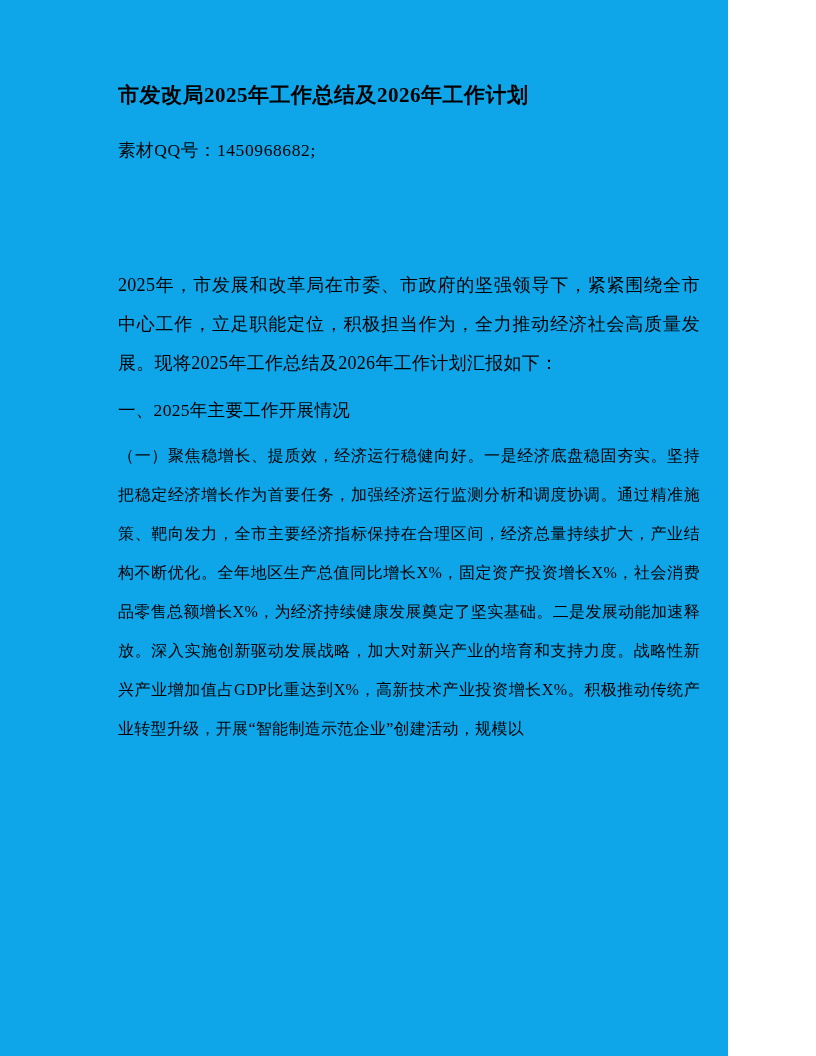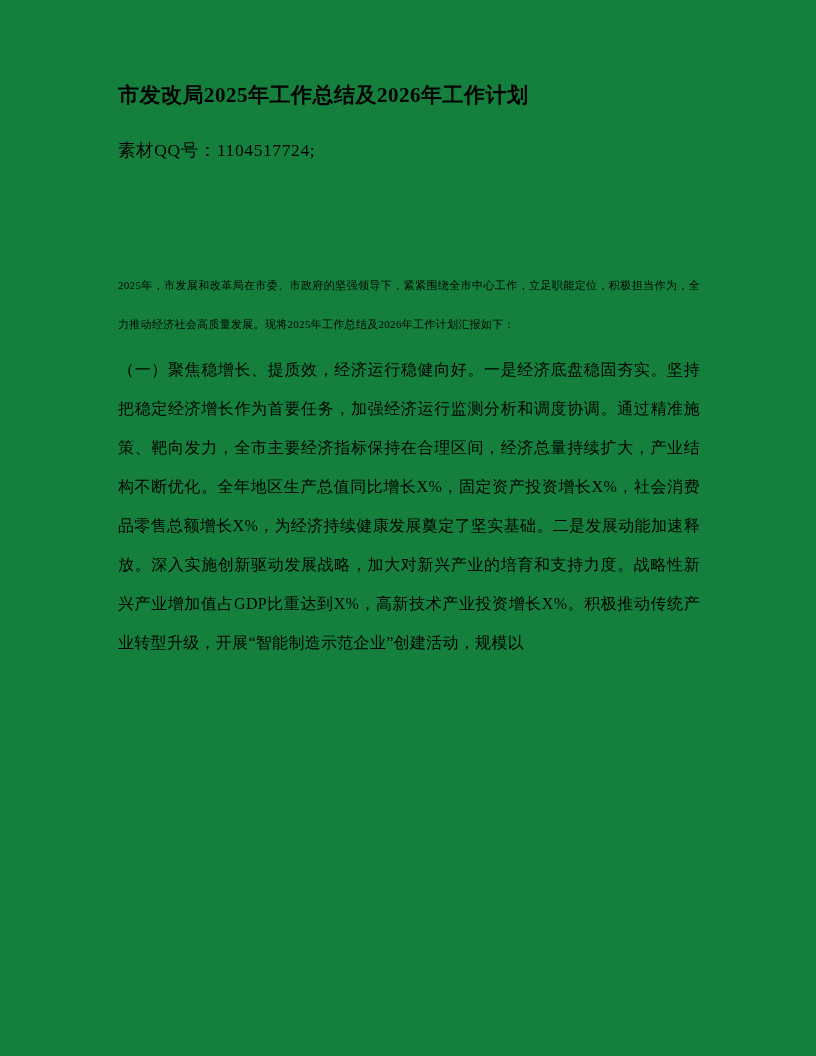--- a/index.html
+++ b/index.html
@@ -5,25 +5,25 @@
   html, body {
     margin: 0;
     padding: 0;
     background: #ffffff;
   }
   body {
     font-family: "Liberation Serif", "DejaVu Serif", serif;
     color: #000000;
   }
   .page {
-    width: 816px;
+    width: 728px;
     height: 1056px;
     box-sizing: border-box;
     position: relative;
-    background: #15803d;
+    background: #0ea5e9;
     overflow: hidden;
   }
   .content {
     position: absolute;
     left: 118px;
     top: 78px;
     width: 582px;
   }
   .doc-title {
     font-size: 21px;
@@ -37,21 +37,21 @@
   .meta-line {
     font-size: 17.5px;
     line-height: 32px;
     letter-spacing: 0.6px;
     margin: 0 0 14px 0;
   }
   .spacer-block {
     height: 86px;
   }
   p.body-para {
-    font-size: 11px;
+    font-size: 18px;
     line-height: 39px;
     letter-spacing: 0.3px;
     margin: 0 0 4px 0;
     text-align: justify;
     text-justify: inter-ideograph;
   }
   p.indent2 {
     text-indent: 0;
   }
   .heading-para {
@@ -70,23 +70,24 @@
   }
 </style>
 </head>
 <body>
 
 <div class="page">
   <div class="content">
 
     <h1 class="doc-title">市发改局2025年工作总结及2026年工作计划</h1>
 
-    <div class="meta-line">素材QQ号：1104517724;</div>
+    <div class="meta-line">素材QQ号：1450968682;</div>
 
     <div class="spacer-block"></div>
 
     <p class="body-para indent2">2025年，市发展和改革局在市委、市政府的坚强领导下，紧紧围绕全市中心工作，立足职能定位，积极担当作为，全力推动经济社会高质量发展。现将2025年工作总结及2026年工作计划汇报如下：</p>
 
+    <p class="heading-para">一、2025年主要工作开展情况</p>
 
     <p class="sub-para">（一）聚焦稳增长、提质效，经济运行稳健向好。一是经济底盘稳固夯实。坚持把稳定经济增长作为首要任务，加强经济运行监测分析和调度协调。通过精准施策、靶向发力，全市主要经济指标保持在合理区间，经济总量持续扩大，产业结构不断优化。全年地区生产总值同比增长X%，固定资产投资增长X%，社会消费品零售总额增长X%，为经济持续健康发展奠定了坚实基础。二是发展动能加速释放。深入实施创新驱动发展战略，加大对新兴产业的培育和支持力度。战略性新兴产业增加值占GDP比重达到X%，高新技术产业投资增长X%。积极推动传统产业转型升级，开展“智能制造示范企业”创建活动，规模以</p>
 
   </div>
 </div>
 
 </body></html>

